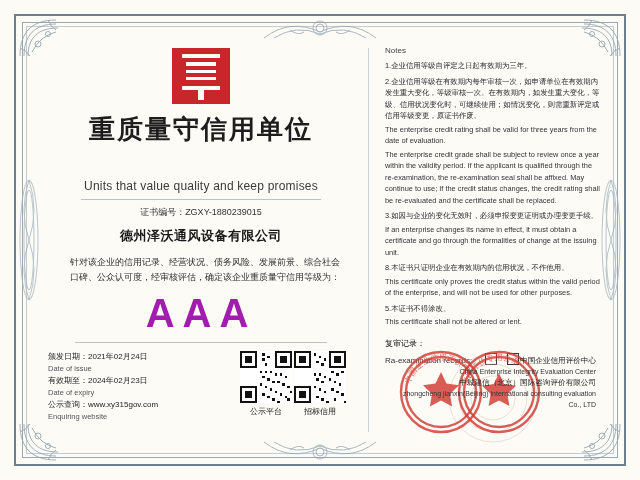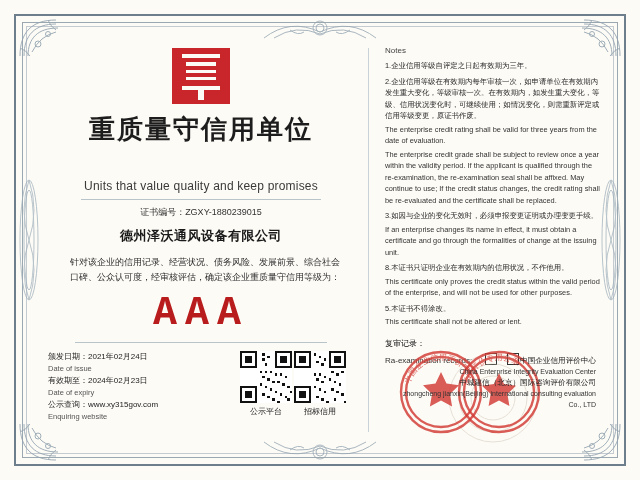--- a/index.html
+++ b/index.html
@@ -93,22 +93,22 @@
     font-size:9px;color:#333;margin:2px 0 8px;
   }
   .company{
     font-size:13px;font-weight:bold;color:#1a1a1a;letter-spacing:.5px;margin:6px 0 10px;
   }
   .desc{
     font-size:9px;line-height:15px;color:#2e2e2e;text-align:right;
     padding:0 18px;margin-bottom:6px;
   }
   .grade{
-    font-size:40px;font-weight:bold;letter-spacing:8px;color:#b91c1c;
-    margin:4px 0 6px;font-family:Liberation Mono, monospace;
+    font-size:40px;font-weight:bold;letter-spacing:8px;color:#a21caf;
+    margin:4px 0 6px;font-family:Liberation Sans, sans-serif;
   }
   .rule2{
     width:252px;height:1px;background:#b9c3ca;margin:6px auto 6px;
   }
 
   
   .meta-row{
     display:flex;justify-content:space-between;align-items:flex-start;
     padding:2px 6px 0 4px;
   }

